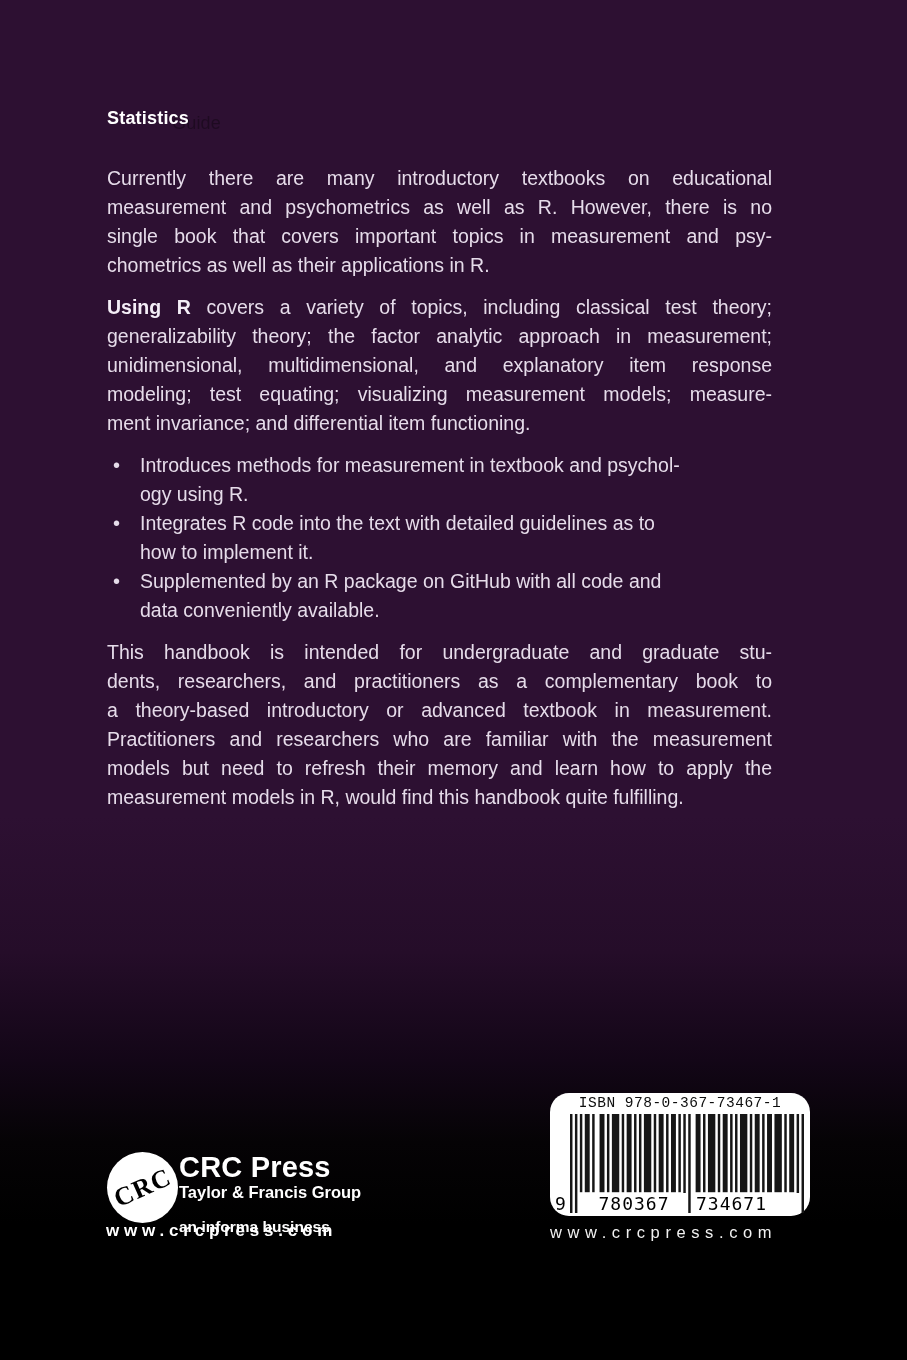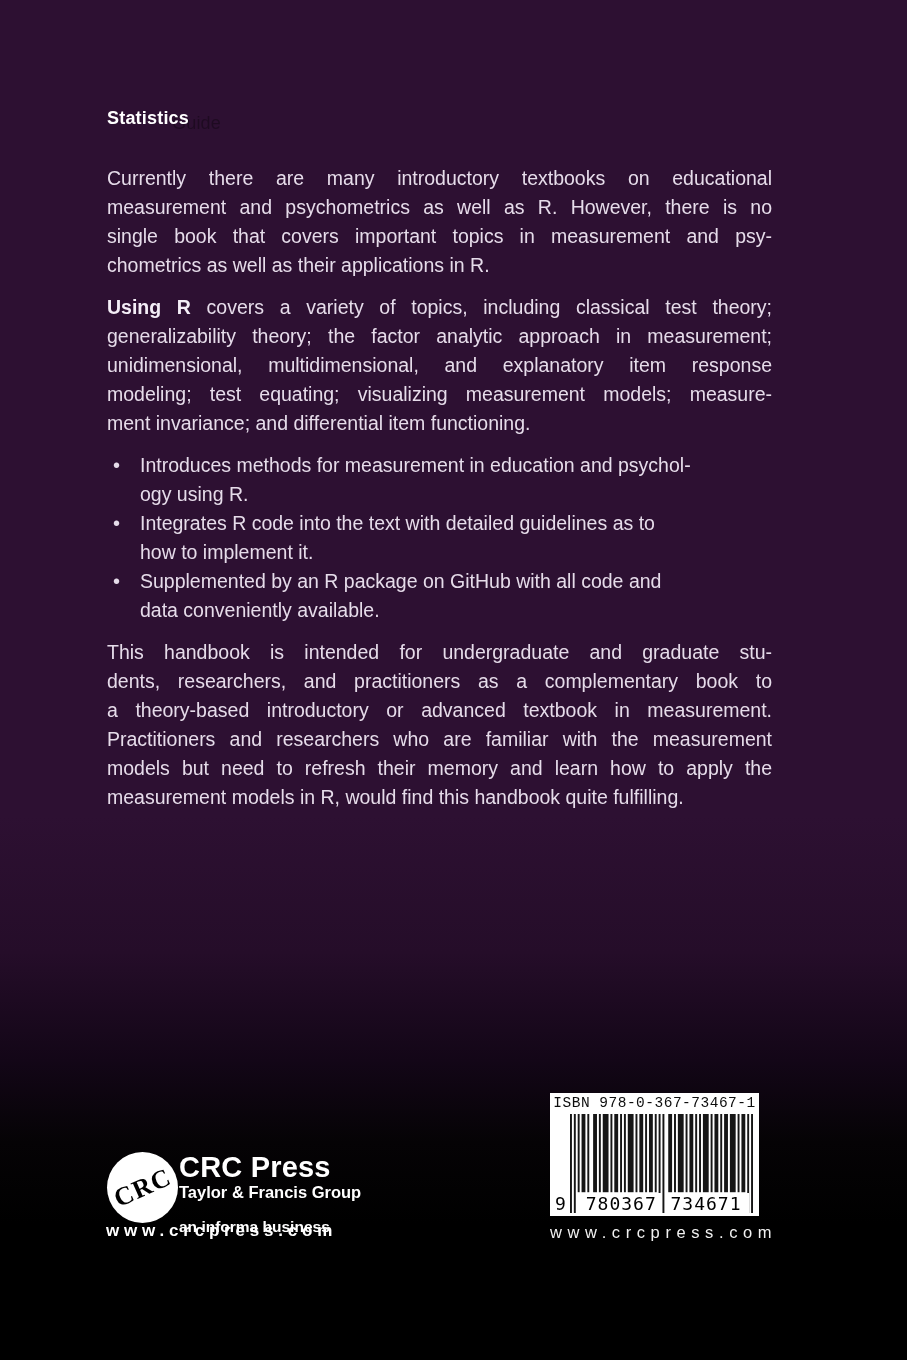--- a/index.html
+++ b/index.html
@@ -61,21 +61,21 @@
   .pub-informa { font-size: 15.5px; line-height: 18px; margin-top: 16px; }
   .url-left {
     position: absolute; left: 106px; top: 1221px;
     color: #ffffff; font-weight: bold; font-size: 17px;
     letter-spacing: 4.8px; white-space: nowrap;
   }
 
   
   .barcode {
     position: absolute; left: 550px; top: 1093px;
-    width: 209px; height: 123px; background: #ffffff;
+    width: 260px; height: 123px; background: #ffffff; border-radius: 19px;
   }
   .isbn-line {
     position: absolute; left: 0; right: 0; top: 2px;
     font-family: "Liberation Mono", monospace;
     font-size: 14.5px; color: #0d0d0d; text-align: center; letter-spacing: 0.5px;
     white-space: nowrap;
   }
   .bars { position: absolute; left: 20px; right: 6px; top: 21px; bottom: 3px; }
   .bars svg { width: 100%; height: 100%; display: block; }
   .digits {
@@ -113,21 +113,21 @@
       </div>
     <div class="para justify">
         <div class="ln"><b>Using R</b> covers a variety of topics, including classical test theory;</div>
         <div class="ln">generalizability theory; the factor analytic approach in measurement;</div>
         <div class="ln">unidimensional, multidimensional, and explanatory item response</div>
         <div class="ln">modeling; test equating; visualizing measurement models; measure-</div>
         <div class="ln ln-last">ment invariance; and differential item functioning.</div>
       </div>
     <ul class="features">
       <li>
-          <div class="ln">Introduces methods for measurement in education and psychol-</div>
+          <div class="ln">Introduces methods for measurement in textbook and psychol-</div>
           <div class="ln ln-last">ogy using R.</div>
         </li>
       <li>
           <div class="ln">Integrates R code into the text with detailed guidelines as to</div>
           <div class="ln ln-last">how to implement it.</div>
         </li>
       <li>
           <div class="ln">Supplemented by an R package on GitHub with all code and</div>
           <div class="ln ln-last">data conveniently available.</div>
         </li>

